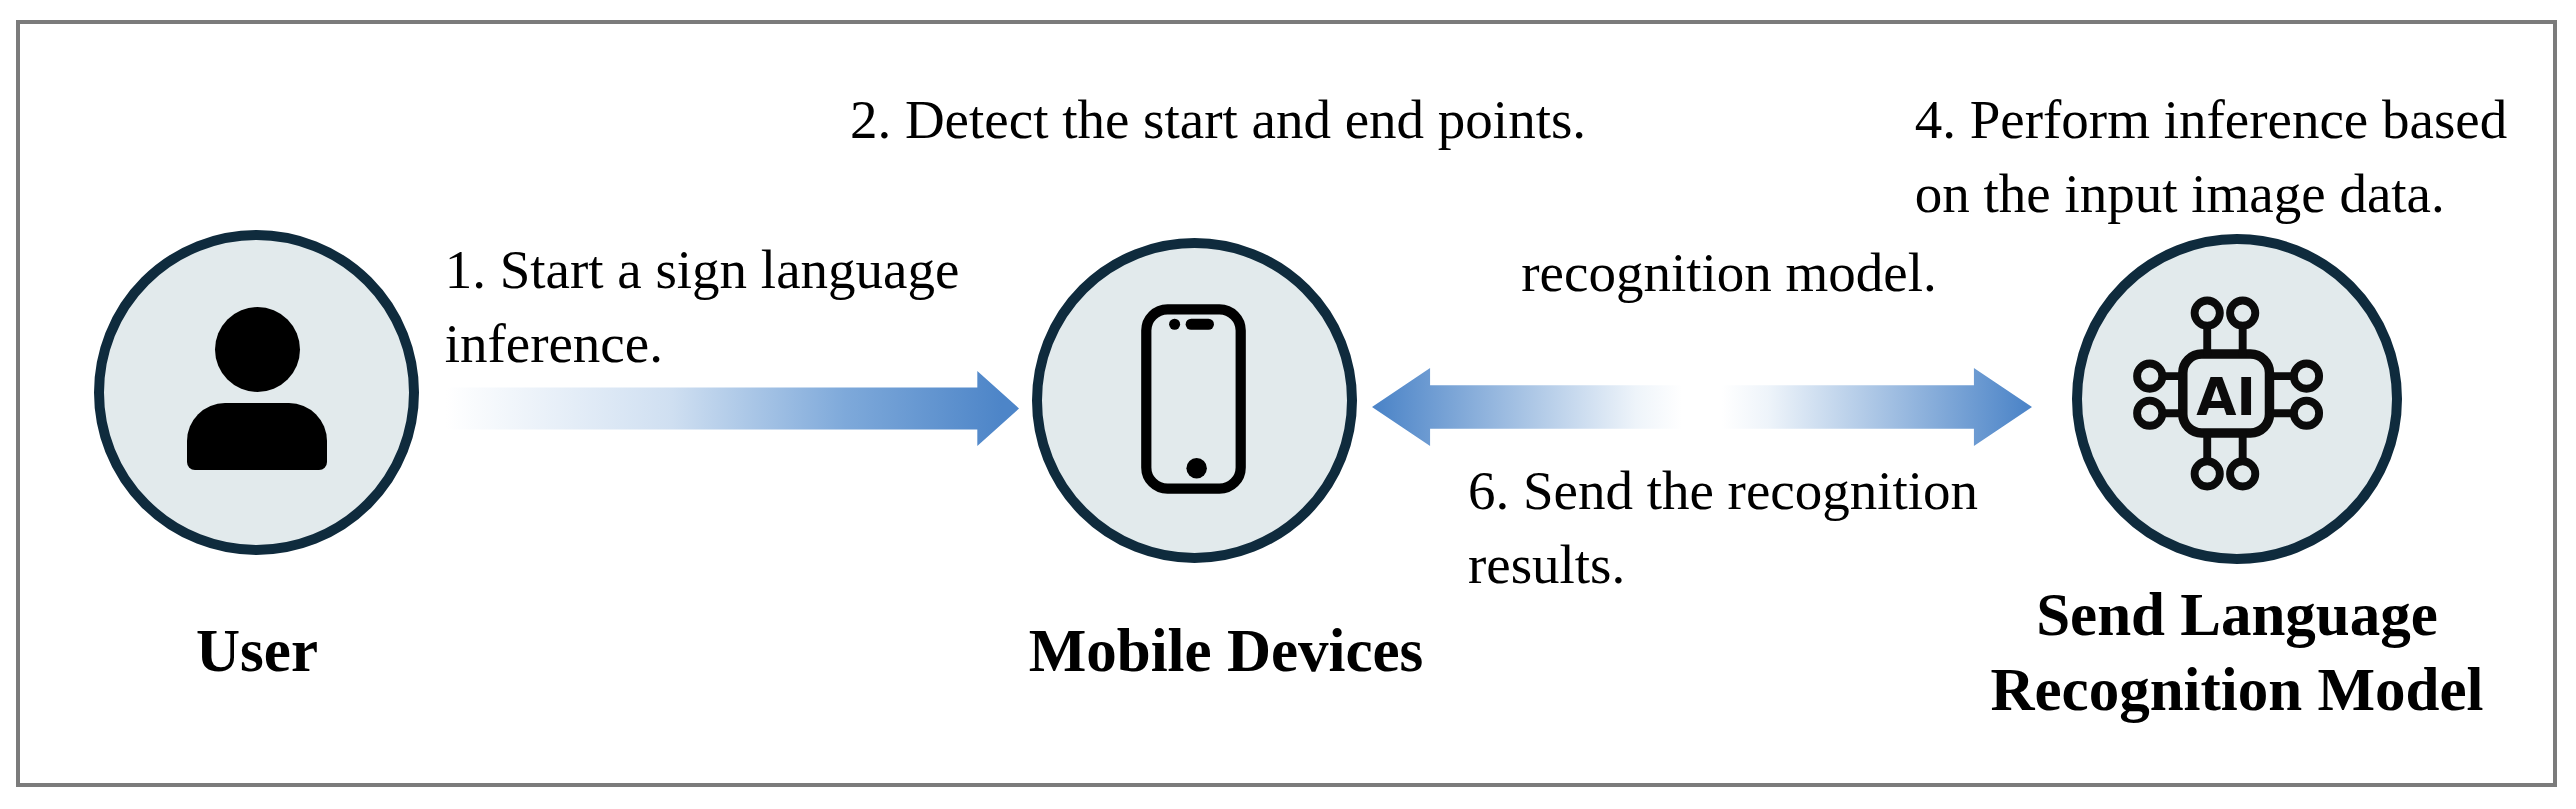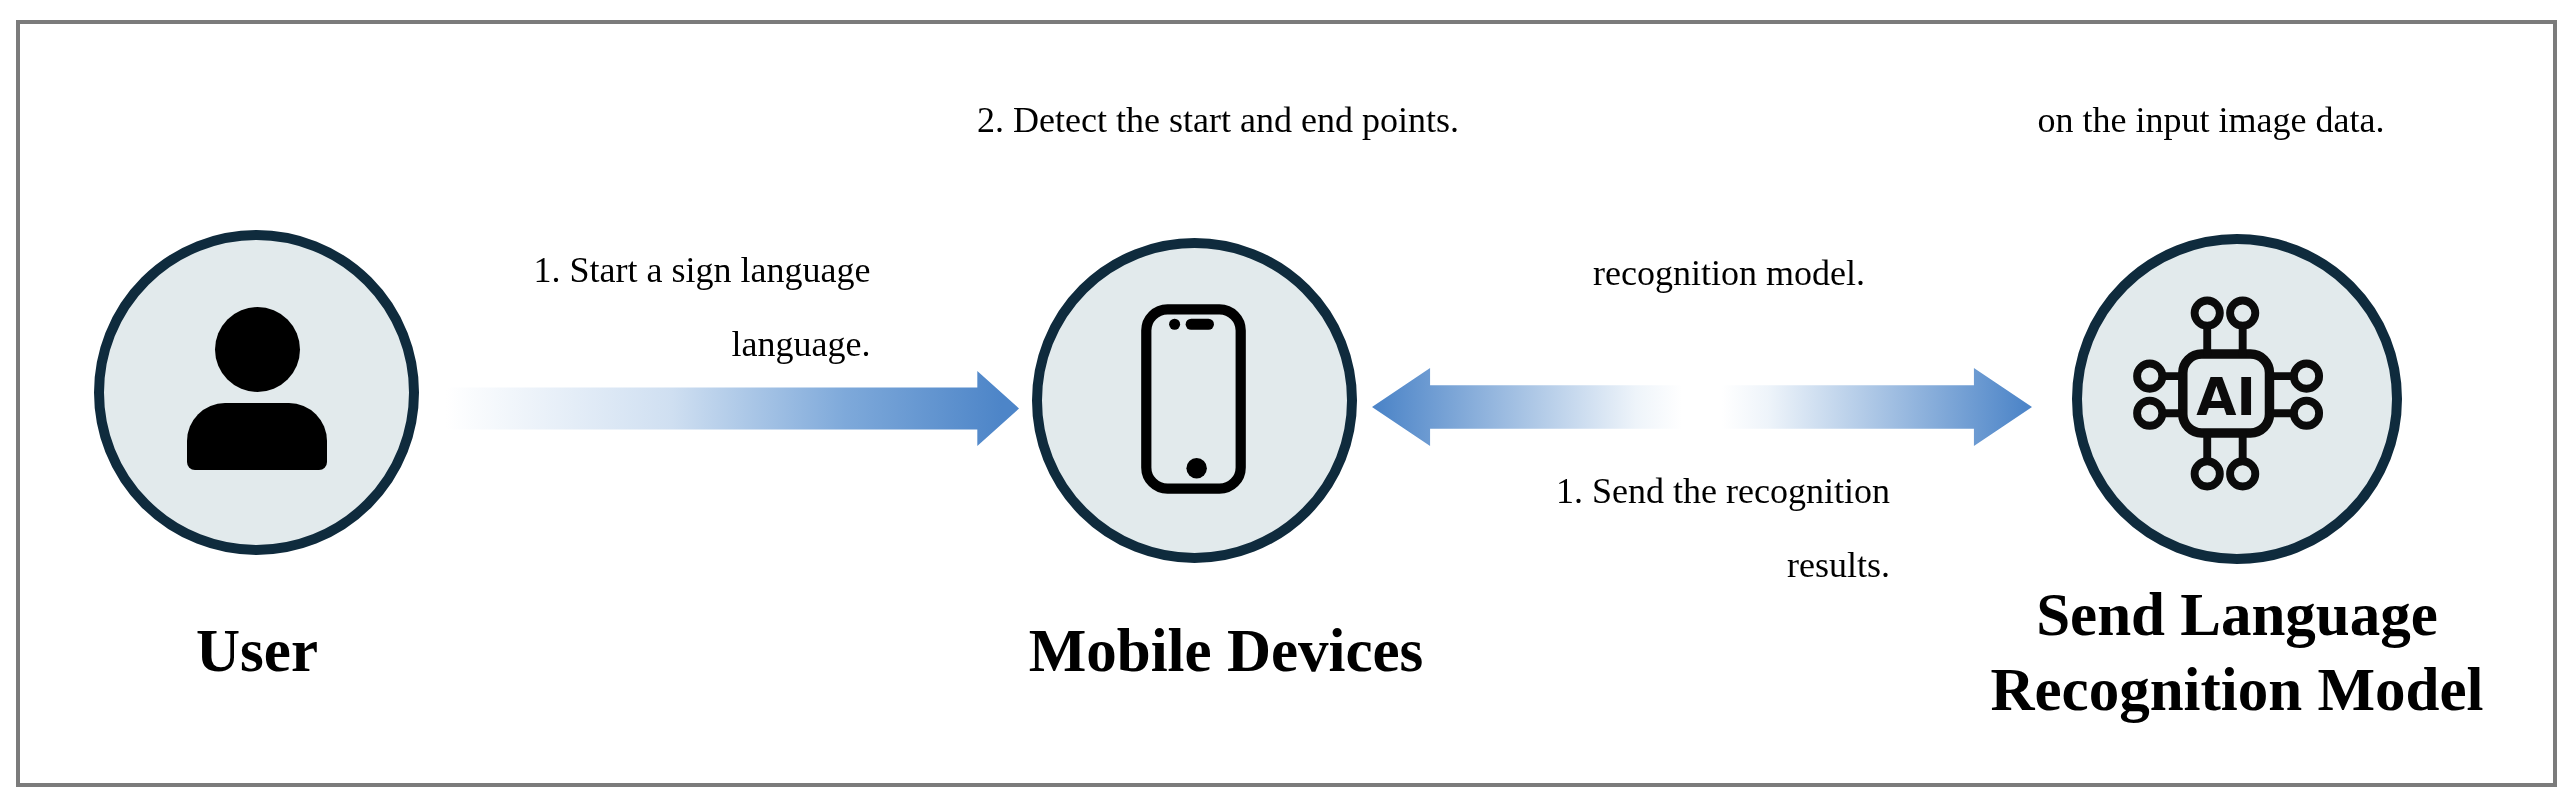--- a/index.html
+++ b/index.html
@@ -43,21 +43,21 @@
     clip-path:polygon(0 22%,92.8% 22%,92.8% 0,100% 50%,92.8% 100%,92.8% 78%,0 78%);
   }
   .arrow.a2{
     left:1372px;top:368px;width:660px;height:78px;
     background:linear-gradient(90deg,#4d85c8 1%,#eef4fa 40%,#ffffff 47%,#ffffff 53%,#eef4fa 60%,#4d85c8 99%);
     clip-path:polygon(0 50%,8.8% 0,8.8% 22%,91.2% 22%,91.2% 0,100% 50%,91.2% 100%,91.2% 78%,8.8% 78%,8.8% 100%);
   }
 
   .step{
     position:absolute;transform:translateX(-50%);
-    text-align:right;font-size:36px;line-height:74px;white-space:nowrap;
+    text-align:left;font-size:55px;line-height:74px;white-space:nowrap;
   }
   .step.s1{left:702px;top:233px;}
   .step.s2{left:1218px;top:83px;}
   .step.s3{left:1729px;top:236px;}
   .step.s4{left:2211px;top:83px;}
   .step.s5{left:1723px;top:454px;}
 
   .entity-label{
     position:absolute;transform:translateX(-50%);
     text-align:center;font-weight:bold;font-size:61px;line-height:75px;white-space:nowrap;
@@ -112,37 +112,38 @@
     <line x1="177" y1="150" x2="207" y2="150"></line>
   </g>
   <text x="122" y="152" text-anchor="middle" font-family="DejaVu Sans, sans-serif" font-weight="bold" font-size="66" fill="#0b0b0b">AI</text>
 </svg>
 
 <div class="arrow a1"></div>
 <div class="arrow a2"></div>
 
 <div class="step s1">
   <div>1. Start a sign language</div>
-  <div>language.</div>
+  <div>inference.</div>
 </div>
 
 <div class="step s2">
   <div>2. Detect the start and end points.</div>
 </div>
 
 <div class="step s3">
   <div>recognition model.</div>
 </div>
 
 <div class="step s4">
+  <div>4. Perform inference based</div>
   <div>on the input image data.</div>
 </div>
 
 <div class="step s5">
-  <div>1. Send the recognition</div>
+  <div>6. Send the recognition</div>
   <div>results.</div>
 </div>
 
 <div class="entity-label user">User</div>
 
 <div class="entity-label mobile">Mobile Devices</div>
 
 <div class="entity-label model">
   <div>Send Language</div>
   <div>Recognition Model</div>

